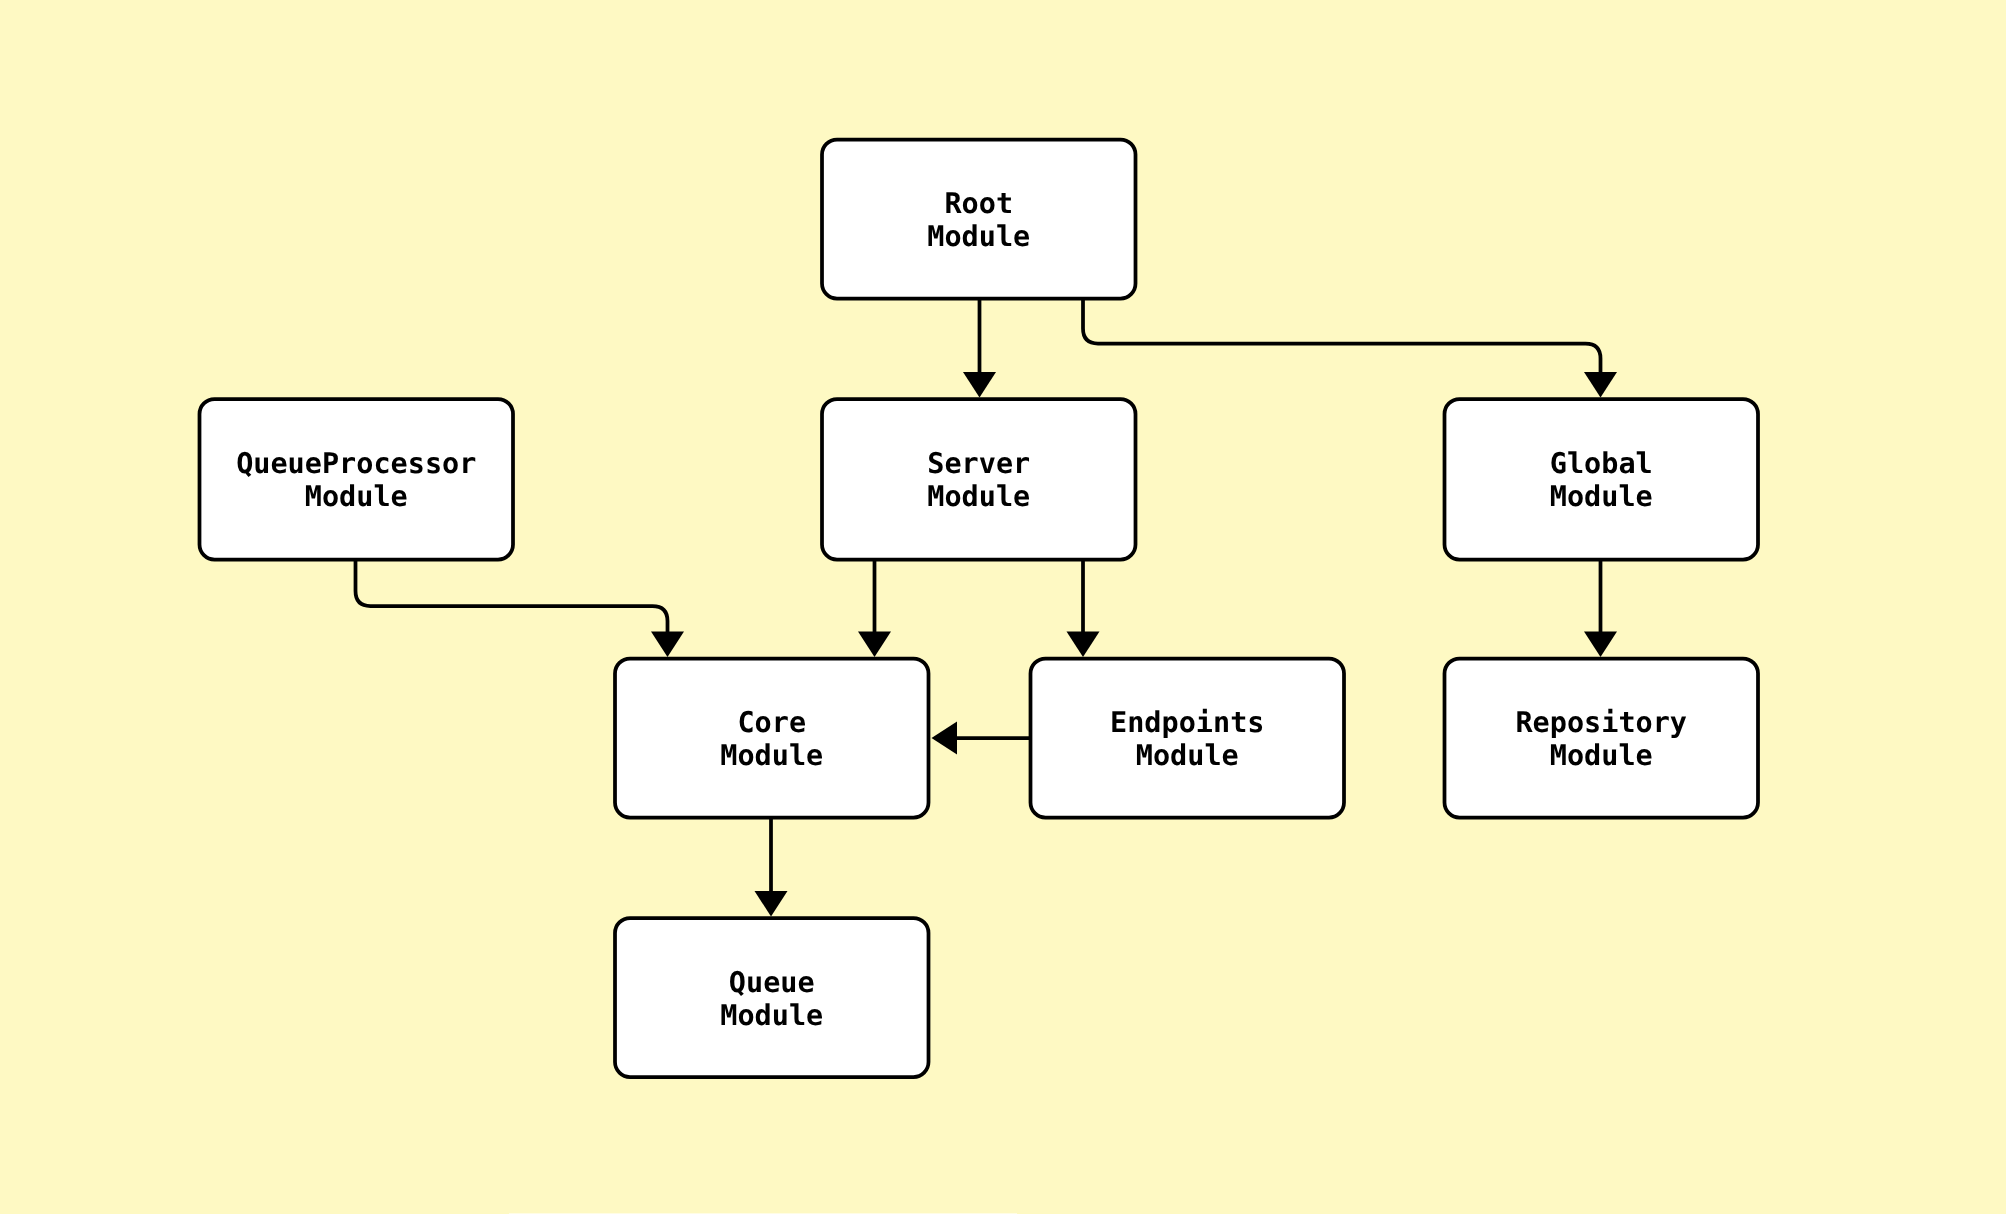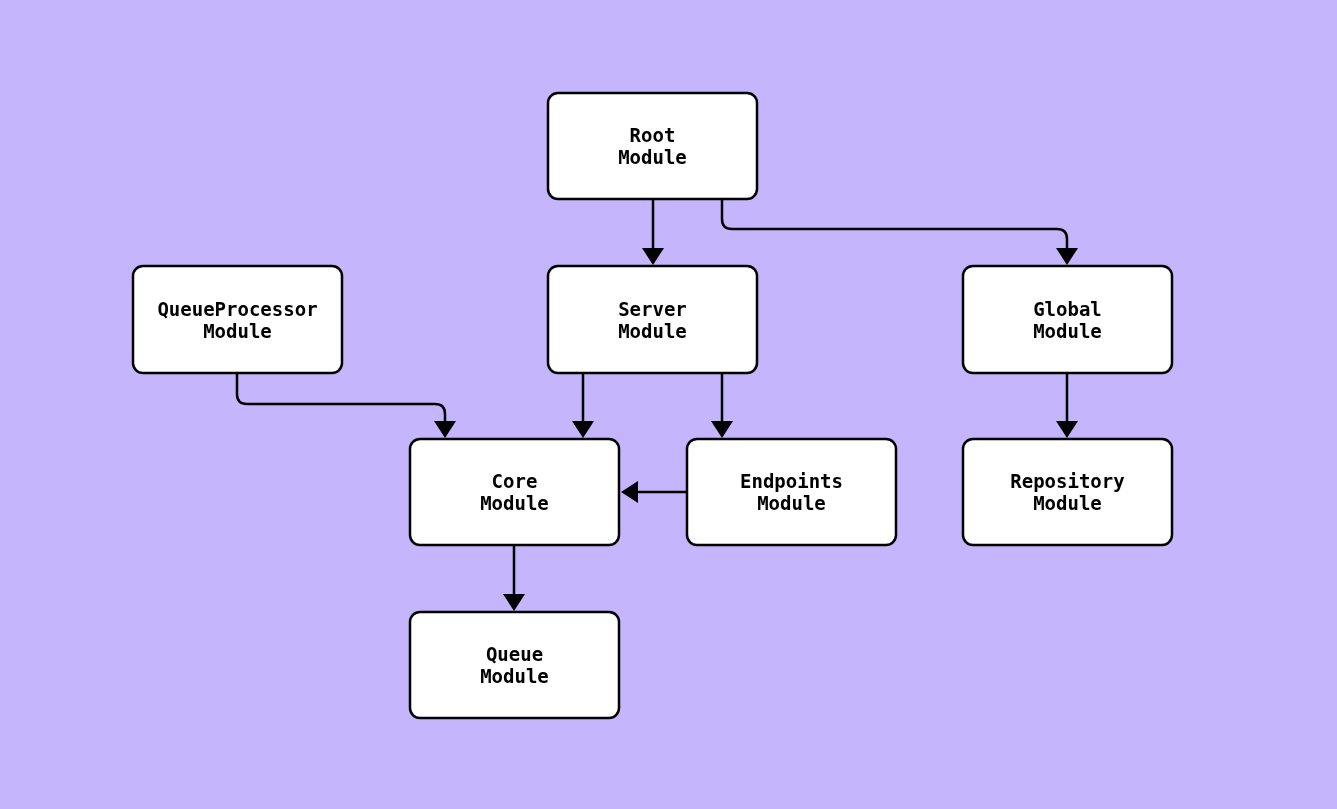--- a/index.html
+++ b/index.html
@@ -4,21 +4,21 @@
 <style>
   html, body {
     margin: 0;
     padding: 0;
     background: #ffffff;
   }
   .canvas {
     position: relative;
     width: 1337px;
     height: 809px;
-    background: #c4b5fd;
+    background: #fef9c3;
     overflow: hidden;
     font-family: "DejaVu Sans Mono", monospace;
   }
   svg {
     display: block;
   }
   .node-label {
     font-family: "DejaVu Sans Mono", "Liberation Mono", monospace;
     font-weight: 700;
     font-size: 19px;

